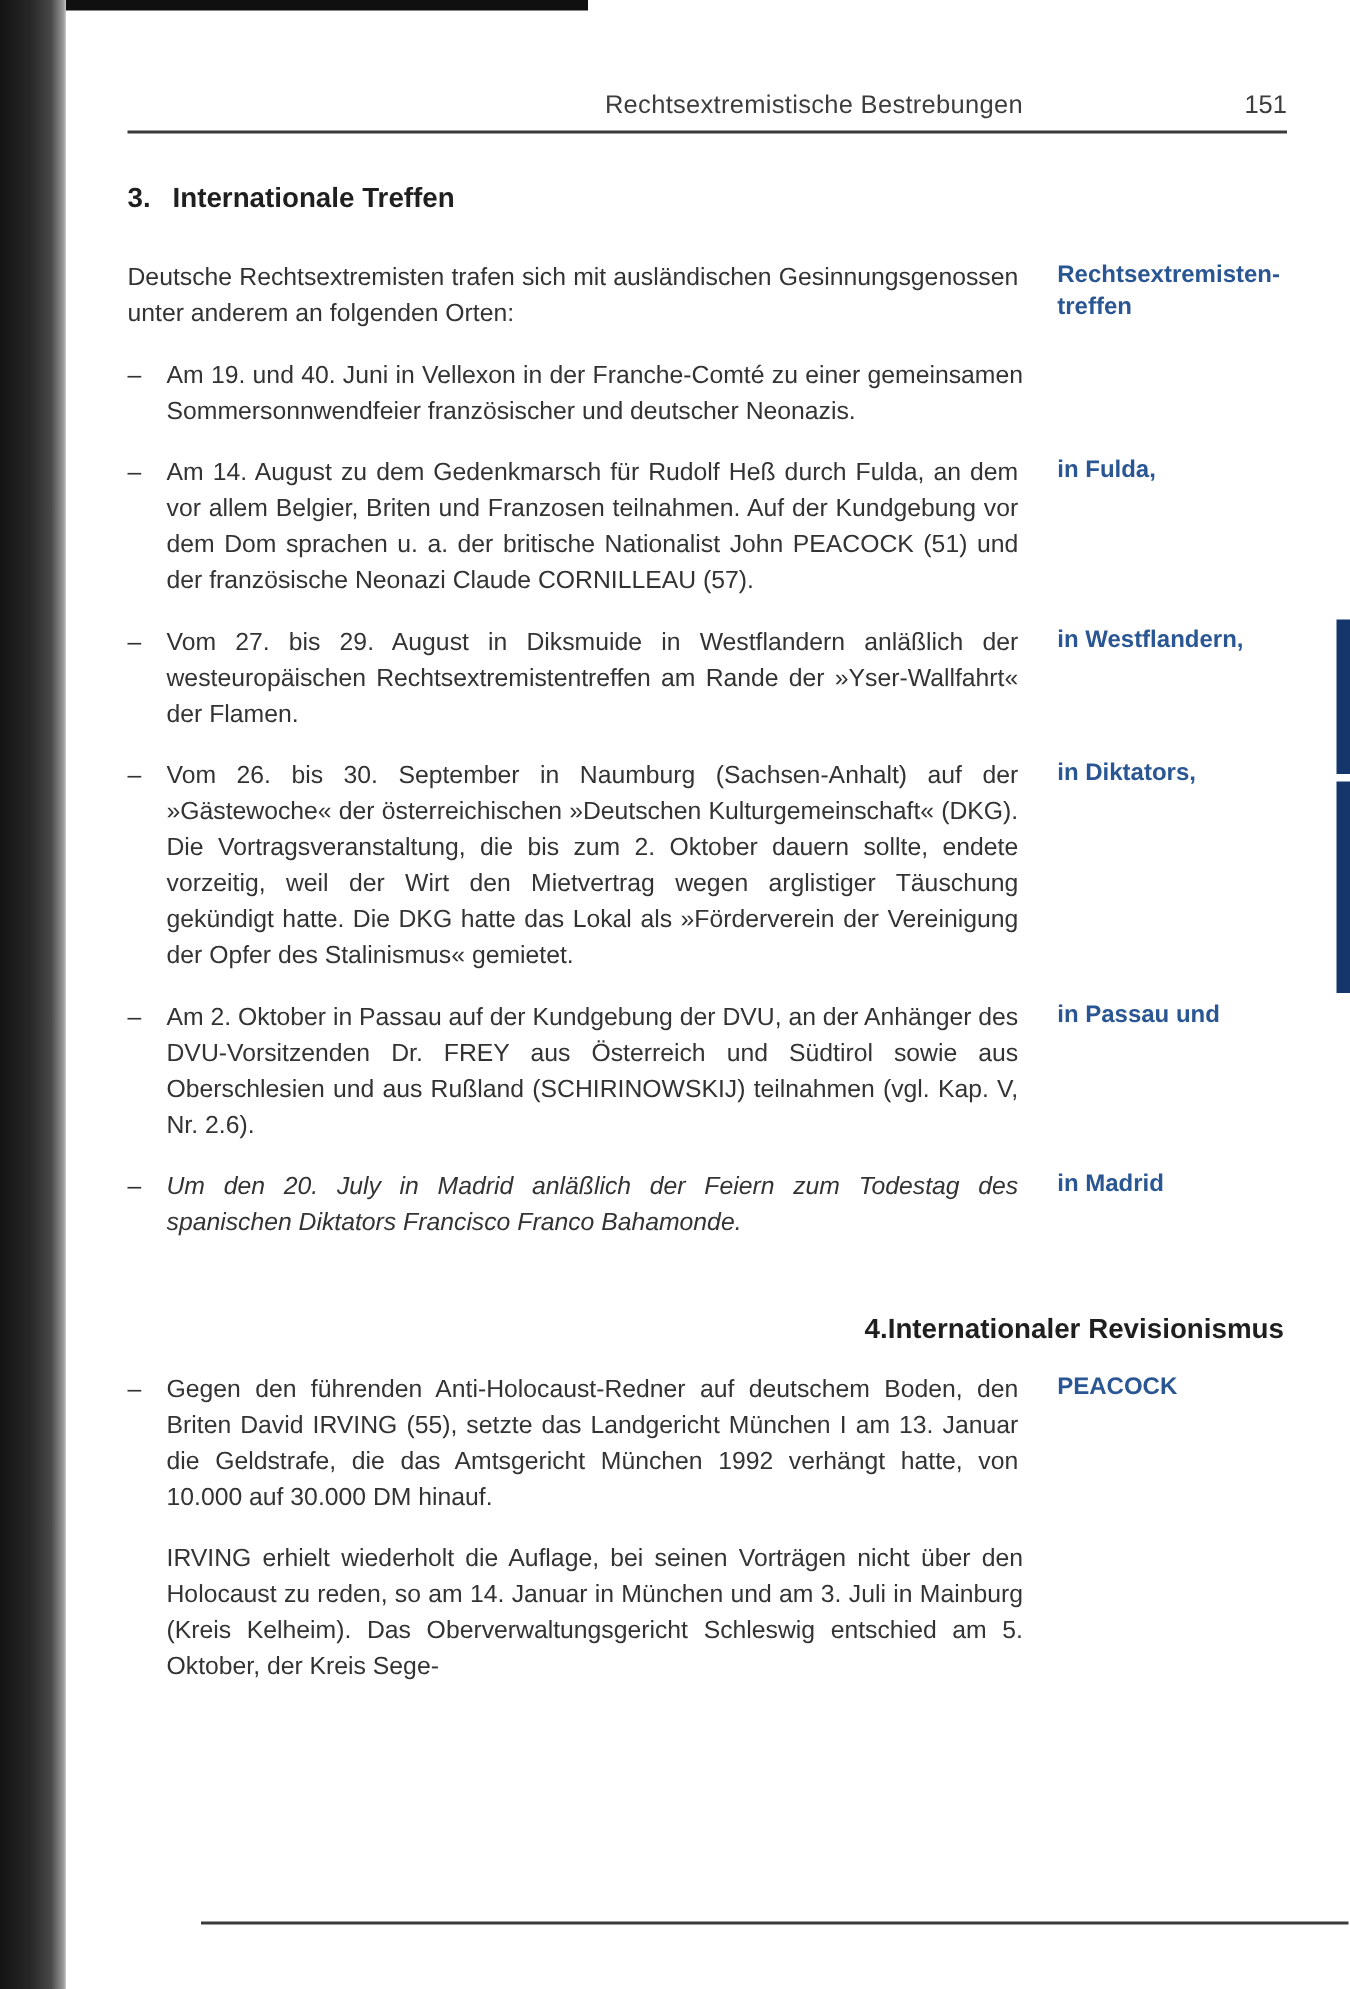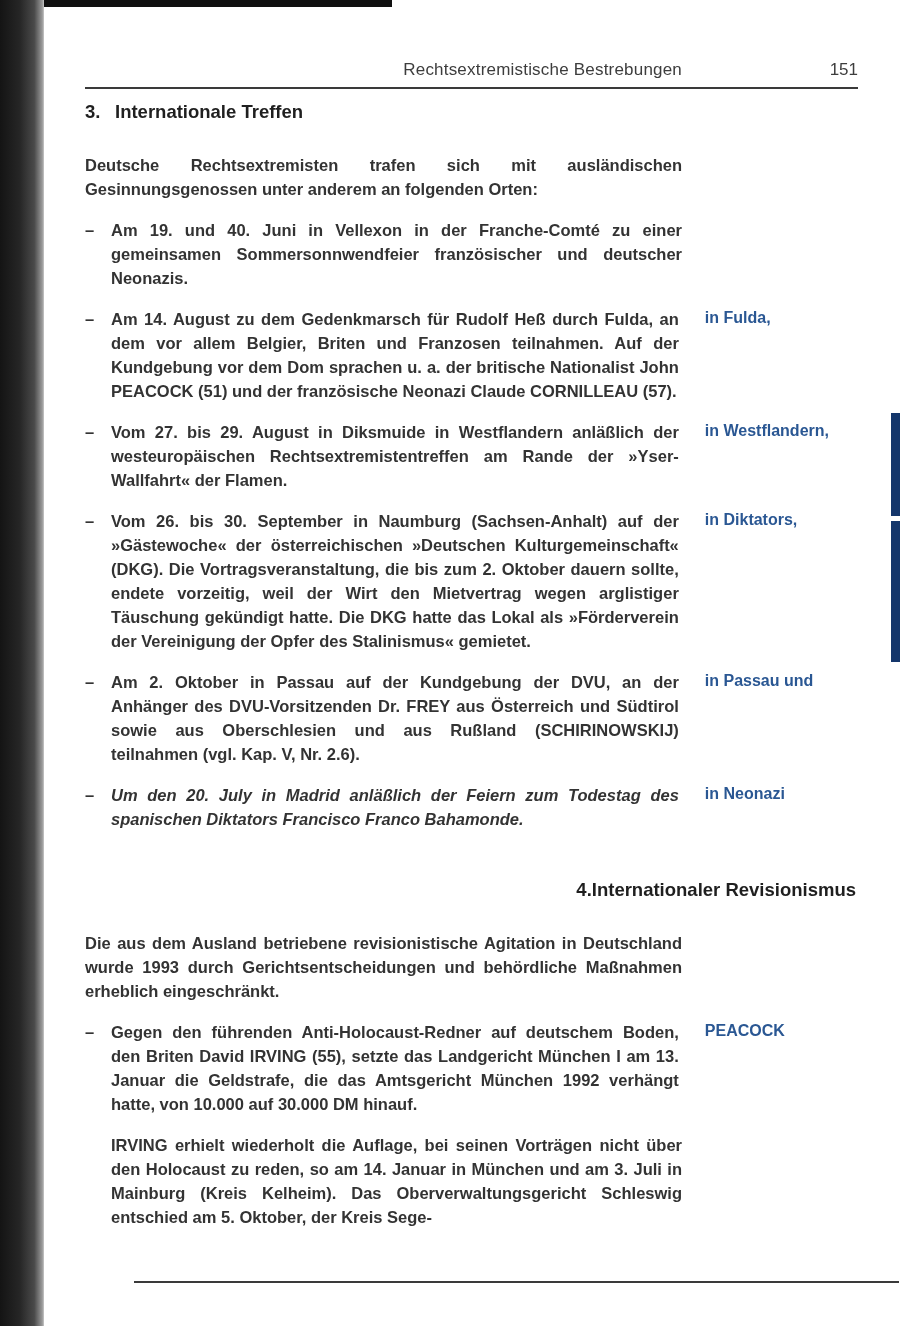--- a/index.html
+++ b/index.html
@@ -43,29 +43,29 @@
     width: 773px;
     font-size: 17px; color: #3d3d3d; gap: 44px;
   }
   .header-title { width: 597px; text-align: right; letter-spacing: 0.2px; }
   .page-number { margin-left: auto; }
 
   .rule { width: 773px; border-top: 2px solid #3a3a3a; margin-top: 7px; }
 
   .section-heading {
     font-size: 18.5px; font-weight: bold; color: #1f1f1f;
-    margin: 12px 0 0 0;
+    margin: 32px 0 0 0;
   }
   .section-heading .num { display: inline-block; width: 30px; }
   .s4 { margin-top: 48px; text-align: right; }
 
   .row { display: flex; align-items: flex-start; margin-top: 17px; }
   .row.intro-row { margin-top: 30px; }
 
-  .main { width: 597px; font-weight: bold; }
+  .main { width: 597px; }
   p.main, .item .text {
     text-align: justify;
     font-size: 16.5px; line-height: 24px;
     color: #333333; margin: 0;
   }
   .item { display: flex; }
   .dash { flex: 0 0 26px; width: 26px; font-size: 16.5px; line-height: 24px; color: #333333; }
   .text { flex: 1; }
   .italic .text { font-style: italic; }
 
@@ -93,20 +93,21 @@
   <div class="header">
     <span class="header-title">Rechtsextremistische Bestrebungen</span>
     <span class="page-number">151</span>
   </div>
   <div class="rule"></div>
 
   <h2 class="section-heading"><span class="num">3.</span><span>Internationale Treffen</span></h2>
 
   <div class="row intro-row">
     <p class="main">Deutsche Rechtsextremisten trafen sich mit ausländischen Gesinnungsgenossen unter anderem an folgenden Orten:</p>
+    <div class="note">Rechtsextremisten-treffen</div>
   </div>
 
   <div class="row">
     <div class="main item">
       <span class="dash">–</span>
       <p class="text">Am 19. und 40. Juni in Vellexon in der Franche-Comté zu einer gemeinsamen Sommersonnwendfeier französischer und deutscher Neonazis.</p>
     </div>
   </div>
 
   <div class="row">
@@ -139,28 +140,25 @@
       <p class="text">Am 2. Oktober in Passau auf der Kundgebung der DVU, an der Anhänger des DVU-Vorsitzenden Dr. FREY aus Österreich und Südtirol sowie aus Oberschlesien und aus Rußland (SCHIRINOWSKIJ) teilnahmen (vgl. Kap. V, Nr. 2.6).</p>
     </div>
     <div class="note">in Passau und</div>
   </div>
 
   <div class="row italic">
     <div class="main item">
       <span class="dash">–</span>
       <p class="text">Um den 20. July in Madrid anläßlich der Feiern zum Todestag des spanischen Diktators Francisco Franco Bahamonde.</p>
     </div>
-    <div class="note">in Neonazi</div>
+    <div class="note">in Madrid</div>
   </div>
 
   <h2 class="section-heading s4"><span class="num">4.</span><span>Internationaler Revisionismus</span></h2>
 
-  <div class="row intro-row">
-    <p class="main">Die aus dem Ausland betriebene revisionistische Agitation in Deutschland wurde 1993 durch Gerichtsentscheidungen und behördliche Maßnahmen erheblich eingeschränkt.</p>
-  </div>
 
   <div class="row">
     <div class="main item">
       <span class="dash">–</span>
       <p class="text">Gegen den führenden Anti-Holocaust-Redner auf deutschem Boden, den Briten David IRVING (55), setzte das Landgericht München I am 13. Januar die Geldstrafe, die das Amtsgericht München 1992 verhängt hatte, von 10.000 auf 30.000 DM hinauf.</p>
     </div>
     <div class="note">PEACOCK</div>
   </div>
 
   <div class="row">

